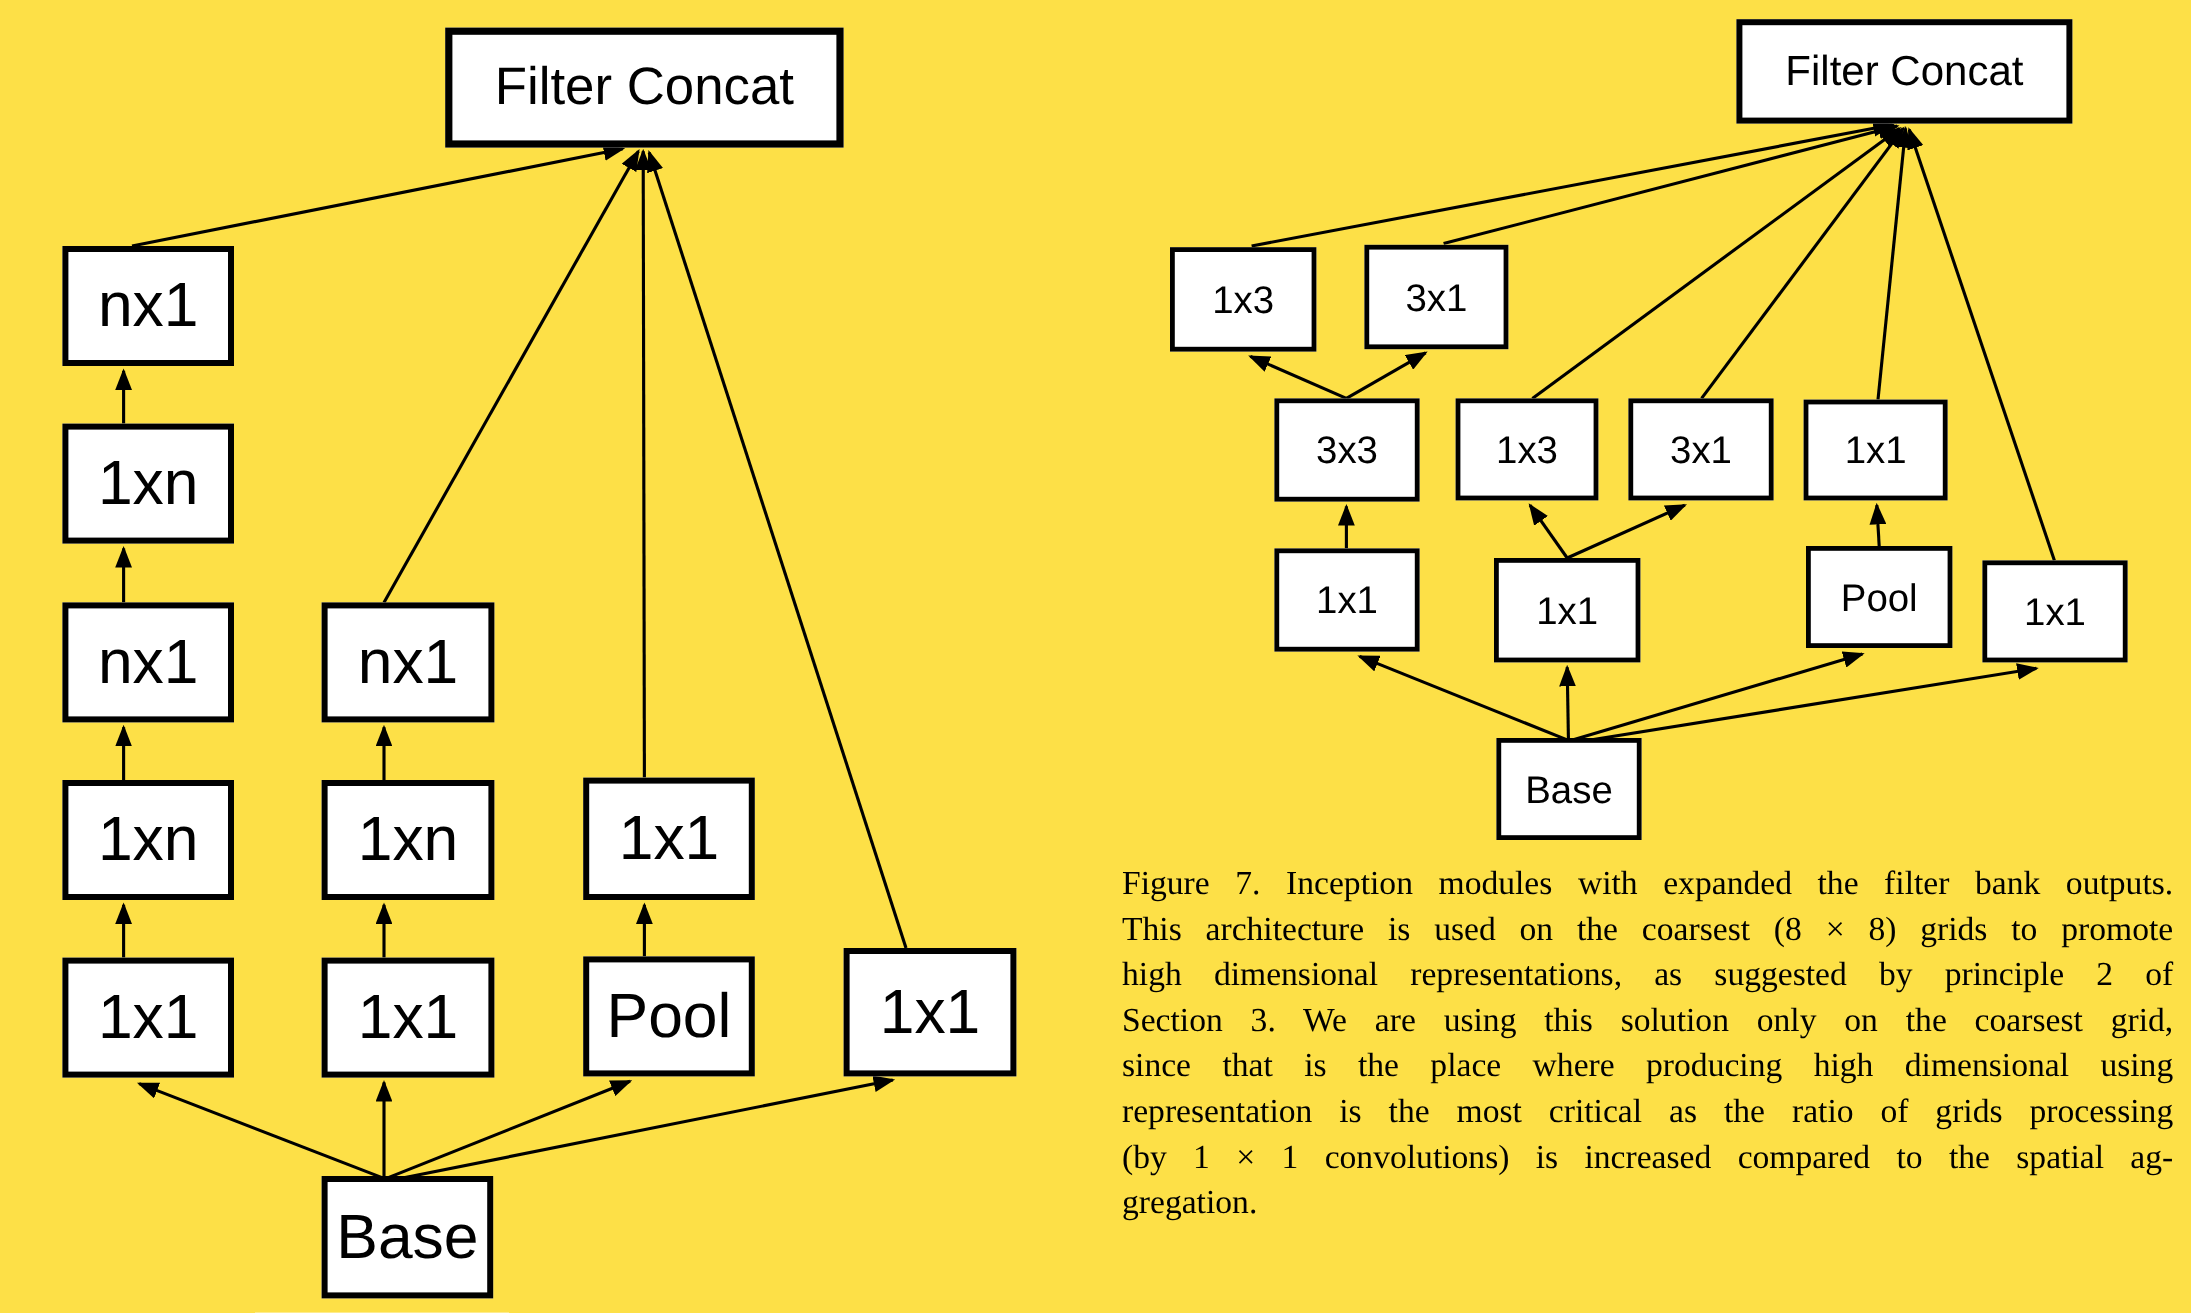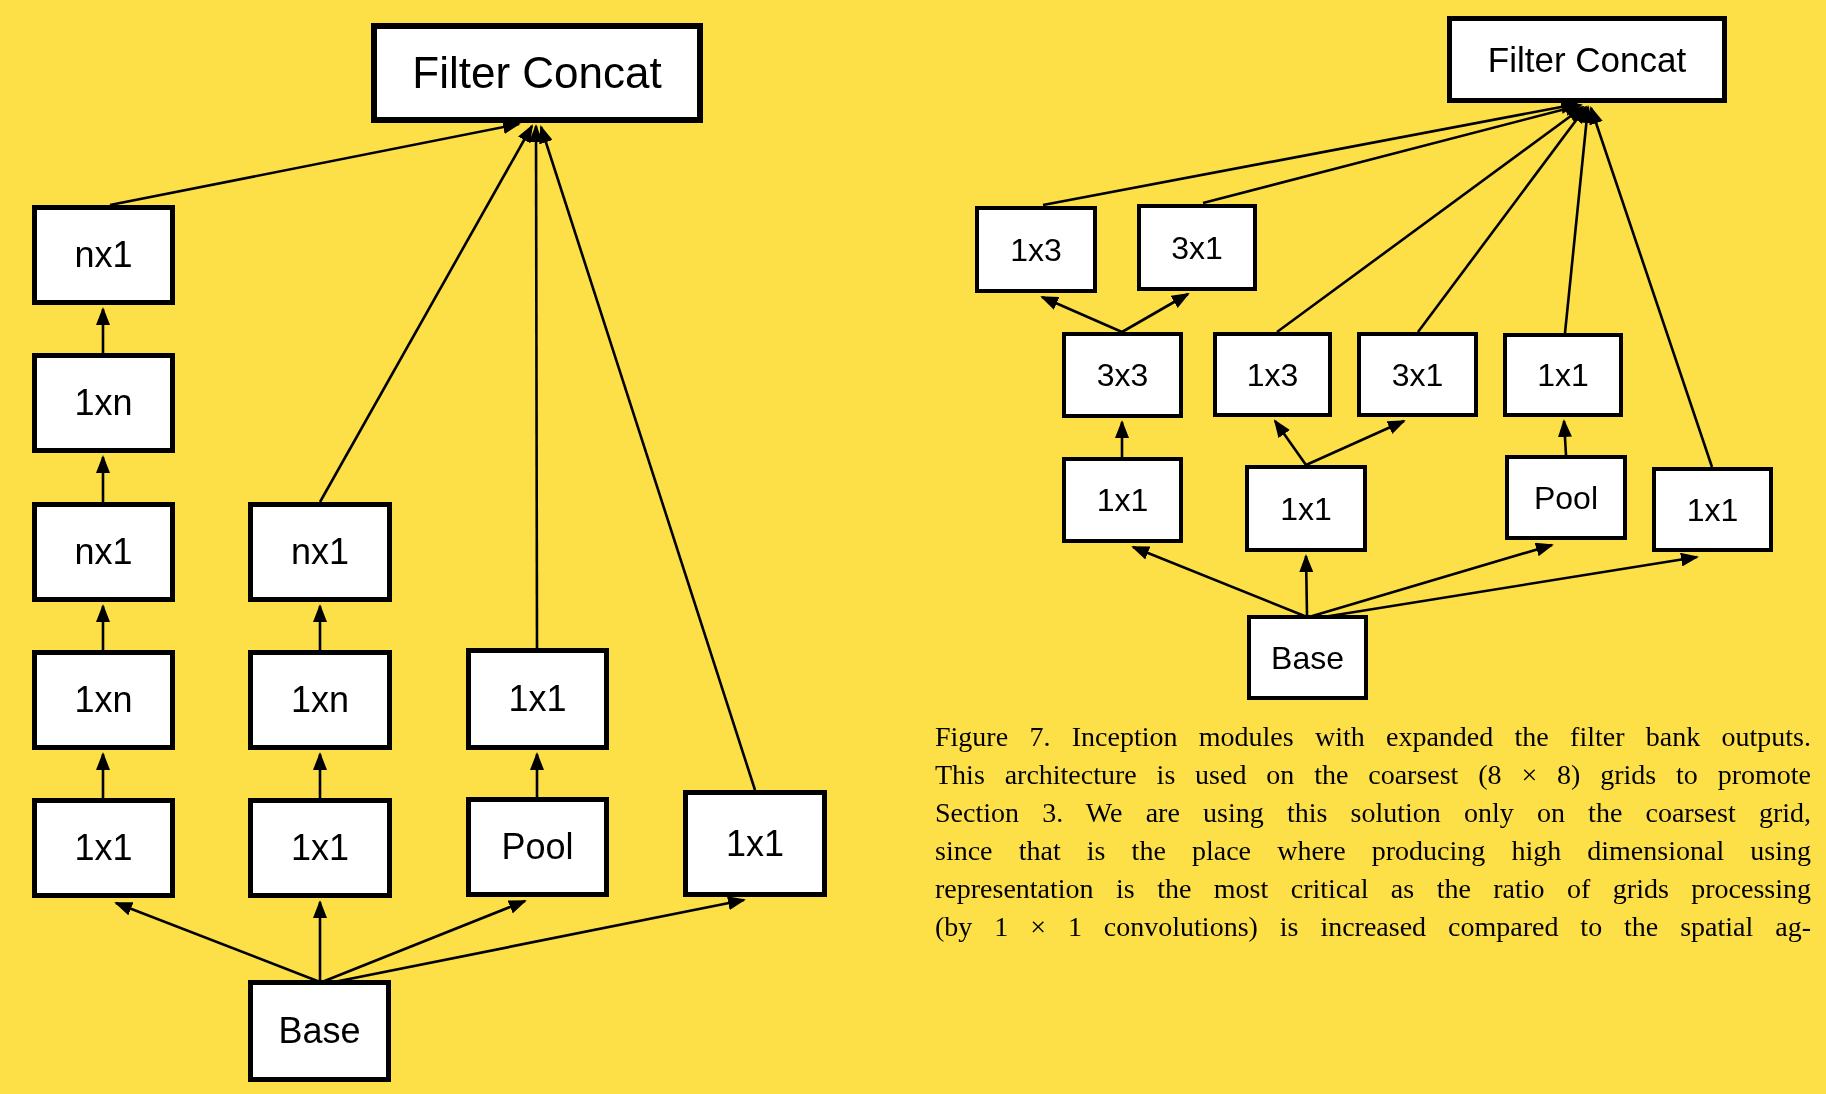--- a/index.html
+++ b/index.html
@@ -14,21 +14,21 @@
   #edges-svg{position:absolute;left:0;top:0;width:1826px;height:1094px;}
   .bx{
     position:absolute;
     background:#ffffff;
     border:5px solid #000;
     display:flex;align-items:center;justify-content:center;
     box-sizing:border-box;
     color:#000;
     line-height:1;
   }
-  .bL{font-size:36px;}
+  .bL{font-size:52px;margin-left:20px;}
   .bR{border-width:4px;font-size:32px;}
   .concatL{border-width:6px;font-size:44px;}
   .concatR{border-width:5px;font-size:35px;}
   #caption{
     position:absolute;
     left:935px;top:718px;width:876px;
     font-family:"Liberation Serif", serif;
     font-size:28px;
     line-height:38px;
     color:#000;
@@ -123,19 +123,21 @@
   <div class="bx bR" style="left:1062px;top:457px;width:121px;height:86px;">1x1</div>
   <div class="bx bR" style="left:1245px;top:465px;width:122px;height:87px;">1x1</div>
   <div class="bx bR" style="left:1505px;top:455px;width:122px;height:85px;">Pool</div>
   <div class="bx bR" style="left:1652px;top:467px;width:121px;height:85px;">1x1</div>
 
   <div class="bx bR" style="left:1247px;top:615px;width:121px;height:85px;">Base</div>
 
   <div id="caption">
     <div class="cap-line">Figure 7. Inception modules with expanded the filter bank outputs.</div>
     <div class="cap-line">This architecture is used on the coarsest (8 × 8) grids to promote</div>
+    <div class="cap-line">high dimensional representations, as suggested by principle 2 of</div>
     <div class="cap-line">Section 3. We are using this solution only on the coarsest grid,</div>
     <div class="cap-line">since that is the place where producing high dimensional using</div>
     <div class="cap-line">representation is the most critical as the ratio of grids processing</div>
     <div class="cap-line">(by 1 × 1 convolutions) is increased compared to the spatial ag-</div>
+    <div class="cap-line last">gregation.</div>
   </div>
 
 </div>
 
 </body></html>

